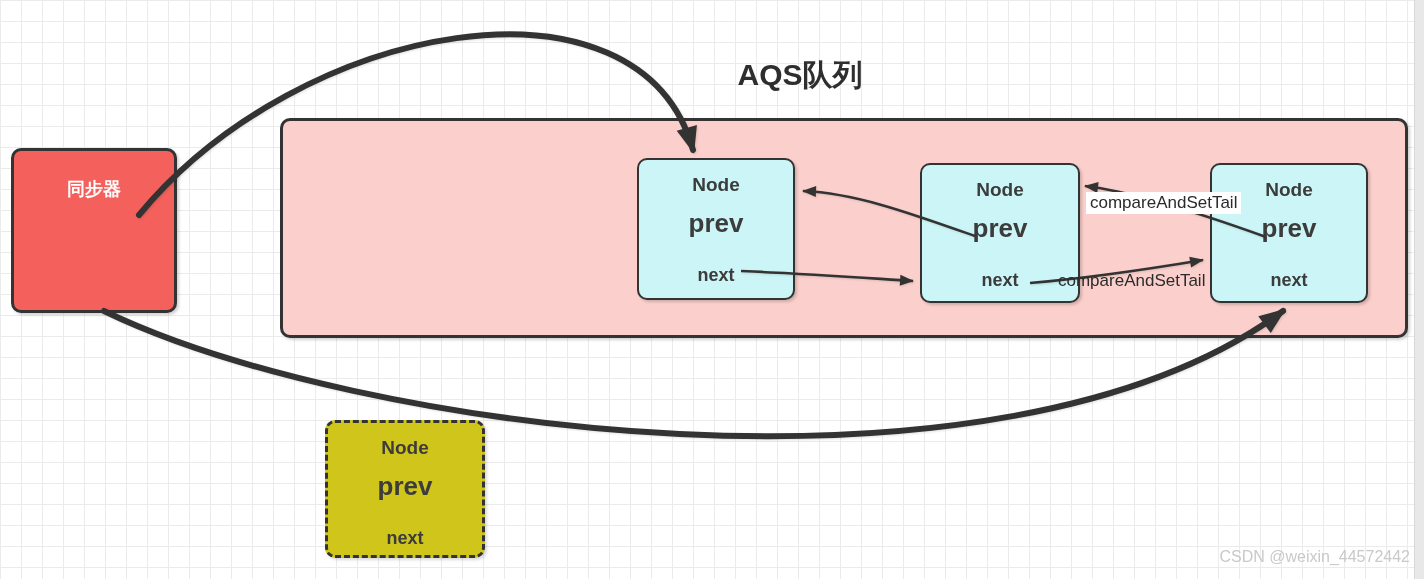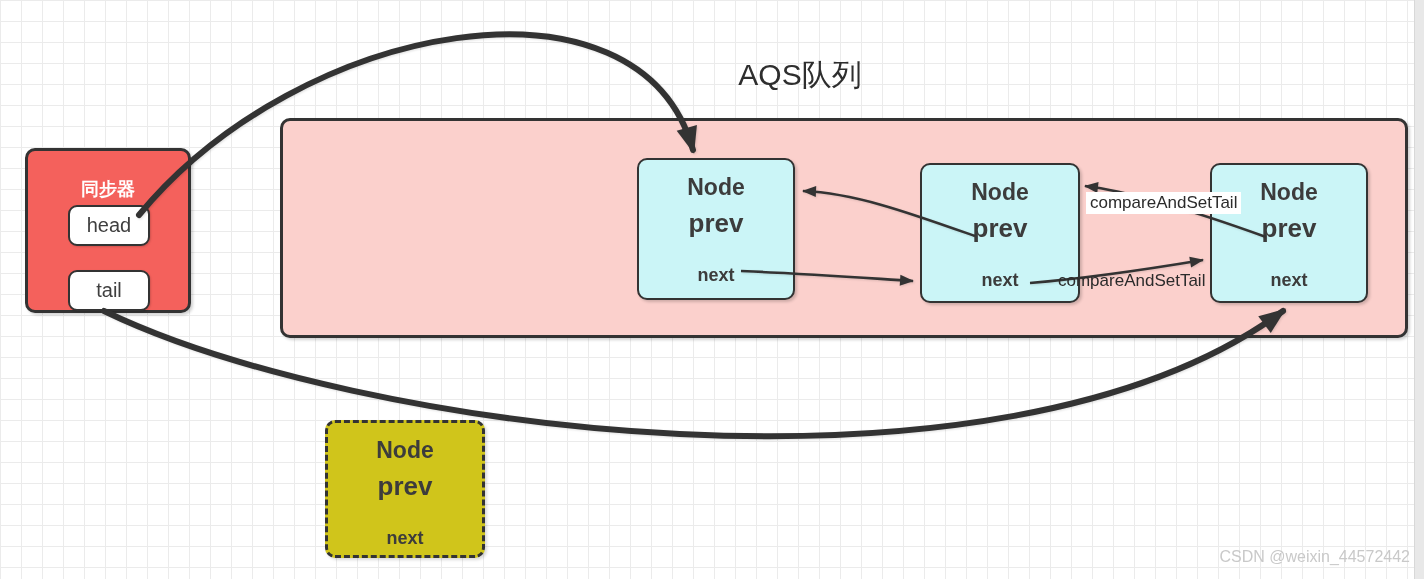--- a/index.html
+++ b/index.html
@@ -16,42 +16,42 @@
   }
   .abs { position:absolute; }
   .shape {
     position:absolute;
     border:3px solid #333;
     border-radius:10px;
     box-shadow:2px 2px 3px rgba(0,0,0,0.18);
   }
   .diagram-title {
     position:absolute; left:640px; top:55px; width:320px;
-    text-align:center; font-size:30px; font-weight:normal; color:#2e2e2e;
+    text-align:center; font-size:30px; font-weight:bold; color:#2e2e2e;
   }
-  .sync-box { left:25px; top:148px; width:166px; height:165px; background:#f4615c; }
+  .sync-box { left:11px; top:148px; width:166px; height:165px; background:#f4615c; }
   .sync-label {
     position:absolute; top:26px; width:100%; text-align:center;
     color:#ffffff; font-weight:bold; font-size:18px;
   }
   .pointer-field {
     position:absolute; left:40px; width:82px; height:41px;
     background:#ffffff; border:2px solid #333; border-radius:9px;
     display:flex; align-items:center; justify-content:center;
     font-size:20px; color:#3f3f3f;
     box-shadow:1px 1px 2px rgba(0,0,0,0.15);
   }
   .queue-container { left:280px; top:118px; width:1128px; height:220px; background:#fbd0cc; }
   .node {
     background:#cbf5f7;
     border:2.5px solid #333;
     border-radius:10px;
   }
   .node-row { position:absolute; width:100%; text-align:center; font-weight:bold; }
-  .node-title-row { top:14px; font-size:23px; }
+  .node-title-row { top:14px; font-size:19px; }
   .node-prev-row  { top:48px; font-size:26px; }
   .node-next-row  { top:105px; font-size:18px; }
   .node1 { left:637px; top:158px; width:158px; height:142px; }
   .node2 { left:920px; top:163px; width:160px; height:140px; }
   .node3 { left:1210px; top:163px; width:158px; height:140px; }
   .pending-node {
     left:325px; top:420px; width:160px; height:138px;
     background:#d0c51b;
     border:3.5px dashed #333;
     border-radius:10px;
@@ -80,26 +80,20 @@
 </style>
 </head>
 <body>
 
 <div class="diagram-title">AQS队列</div>
 
 <div class="shape queue-container"></div>
 
 <div class="shape sync-box">
   <div class="sync-label">同步器</div>
-  <div class="pointer-field" style="top:54px;">
-    <span>head</span>
-  </div>
-  <div class="pointer-field" style="top:119px;">
-    <span>tail</span>
-  </div>
 </div>
 
 <div class="shape node node1">
   <div class="node-row node-title-row">Node</div>
   <div class="node-row node-prev-row">prev</div>
   <div class="node-row node-next-row">next</div>
 </div>
 
 <div class="shape node node2">
   <div class="node-row node-title-row">Node</div>

